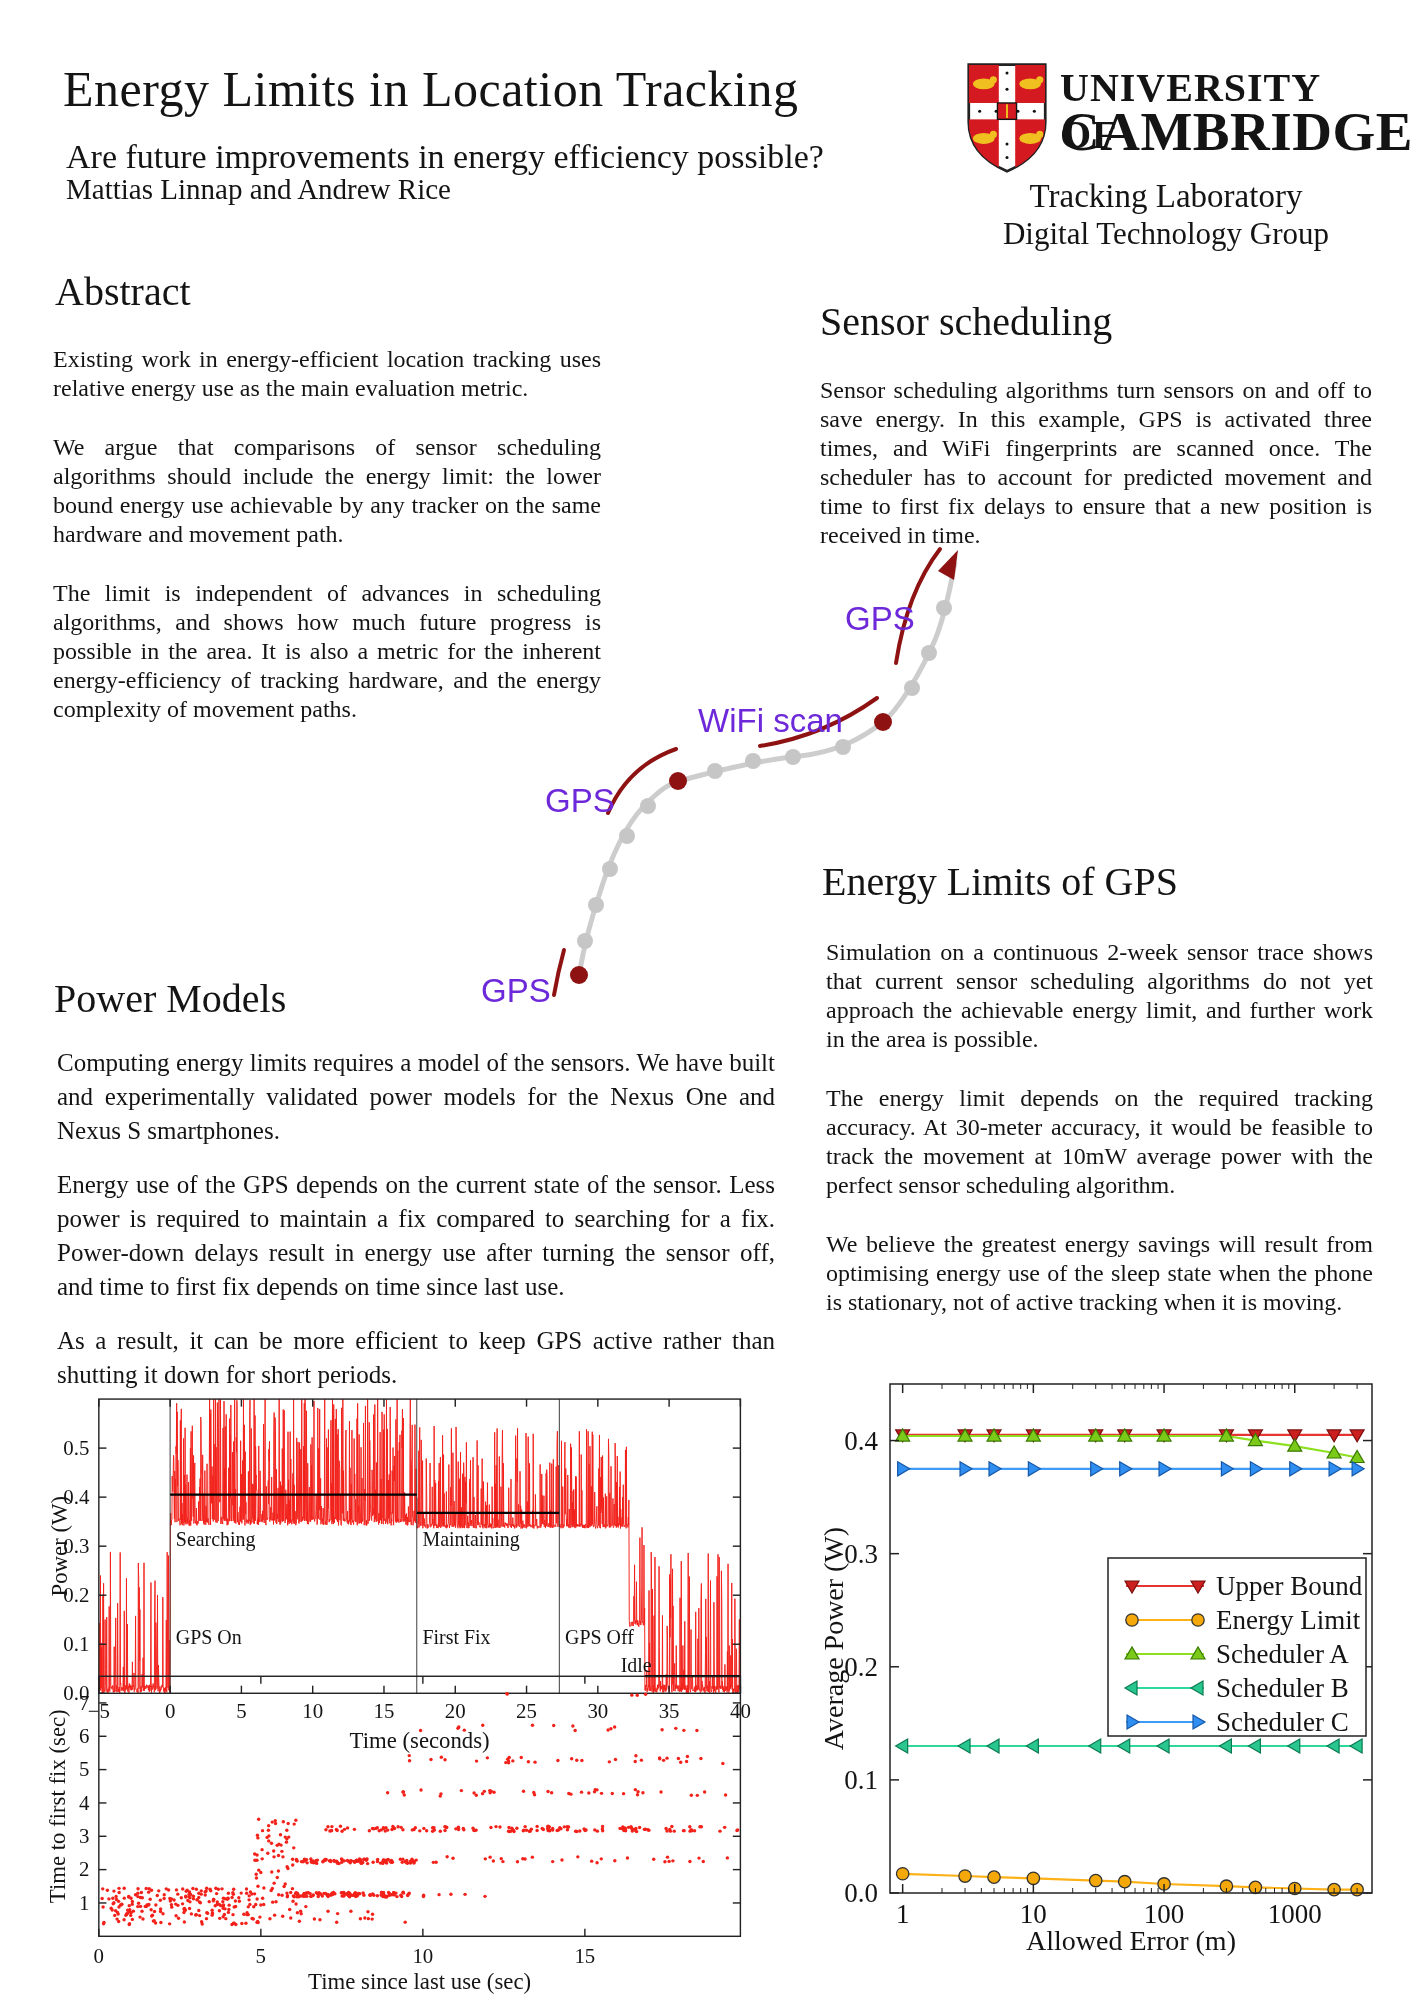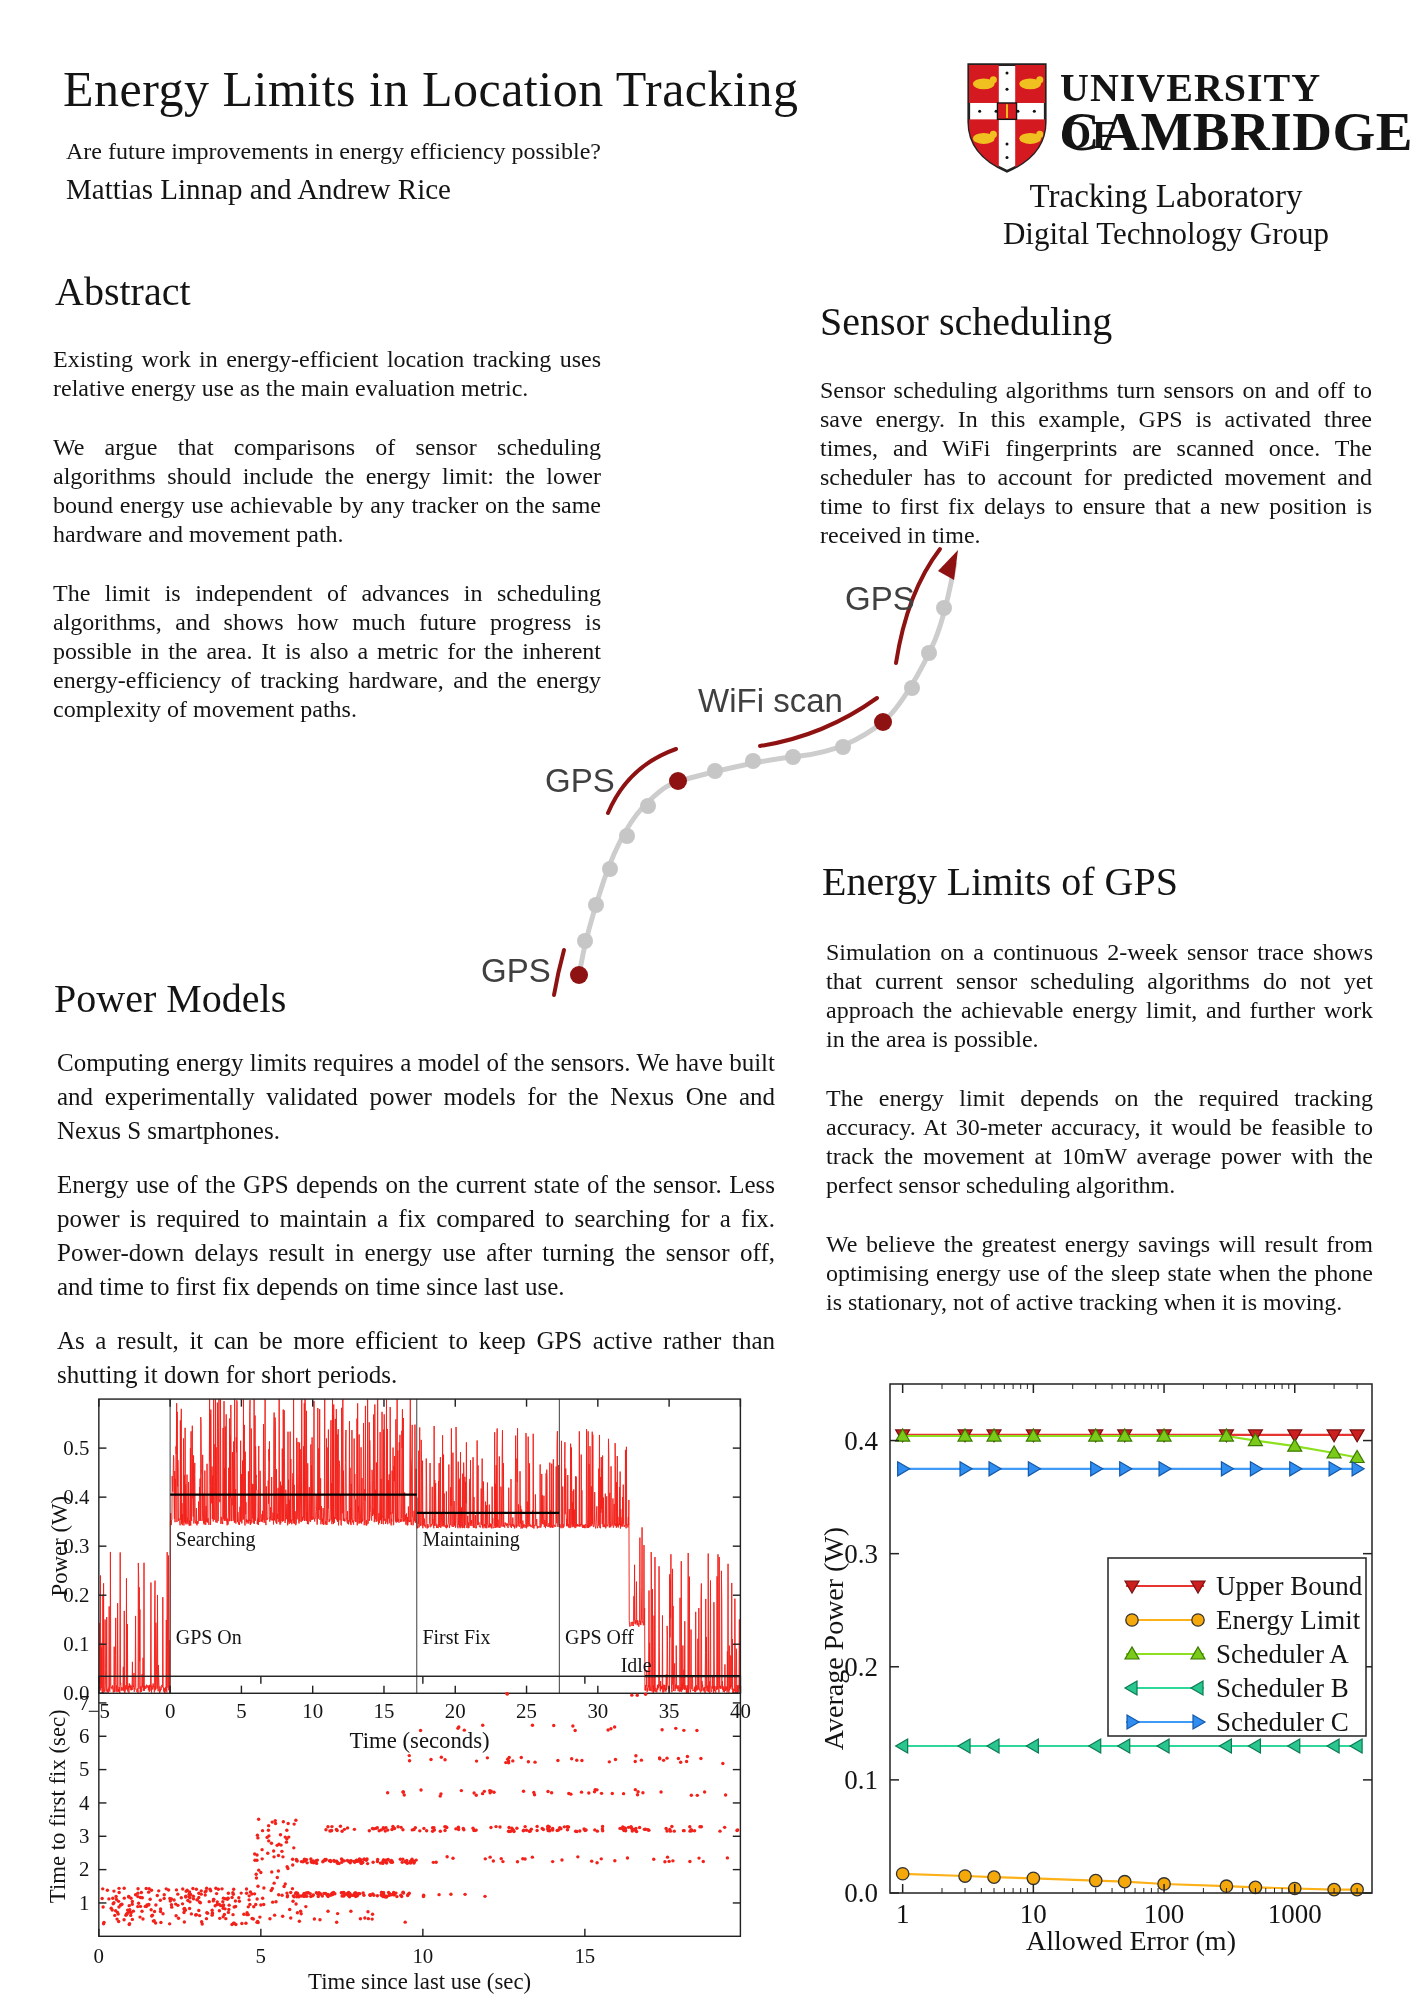--- a/index.html
+++ b/index.html
@@ -1,31 +1,31 @@
 <!DOCTYPE html>
 <html><head>
 <meta charset="utf-8">
 <style>
   html,body{margin:0;padding:0;background:#888;}
   .page{position:relative;width:1414px;height:2000px;background:#ffffff;overflow:hidden;
         font-family:"Liberation Serif",serif;color:#141414;}
   .abs{position:absolute;}
   .title{font-size:50px;letter-spacing:0.5px;}
-  .subtitle{font-size:24px;text-align:center;}
+  .subtitle{font-size:34px;text-align:center;}
   .authors{font-size:29px;}
   .heading{font-size:40px;}
   .body-col{font-size:24px;line-height:29px;text-align:justify;}
   .body-col p{margin:0 0 30px 0;}
   .body-wide{font-size:25px;line-height:34px;text-align:justify;}
   .body-wide p{margin:0 0 20px 0;}
   .logo-line1{font-size:40px;font-weight:bold;letter-spacing:1px;font-family:"Liberation Serif",serif;}
   .logo-line2{font-size:55px;font-weight:bold;letter-spacing:0.5px;font-family:"Liberation Serif",serif;}
   .logo-sub{font-size:33px;text-align:center;width:412px;}
   .logo-sub2{font-size:31px;text-align:center;width:412px;}
-  .diag-label{font-family:"Liberation Sans",sans-serif;font-size:33px;color:#404040;}
+  .diag-label{font-family:"Liberation Sans",sans-serif;font-size:33px;color:#6d28d9;margin-top:20px;}
   svg text{font-family:"Liberation Serif",serif;fill:#141414;}
 </style>
 </head>
 <body>
 
 <div class="page">
 
   <div class="abs title" style="left:63px;top:60px;">Energy Limits in Location Tracking</div>
   <div class="abs subtitle" style="left:66px;top:138px;">Are future improvements in energy efficiency possible?</div>
   <div class="abs authors" style="left:66px;top:173px;">Mattias Linnap and Andrew Rice</div>

